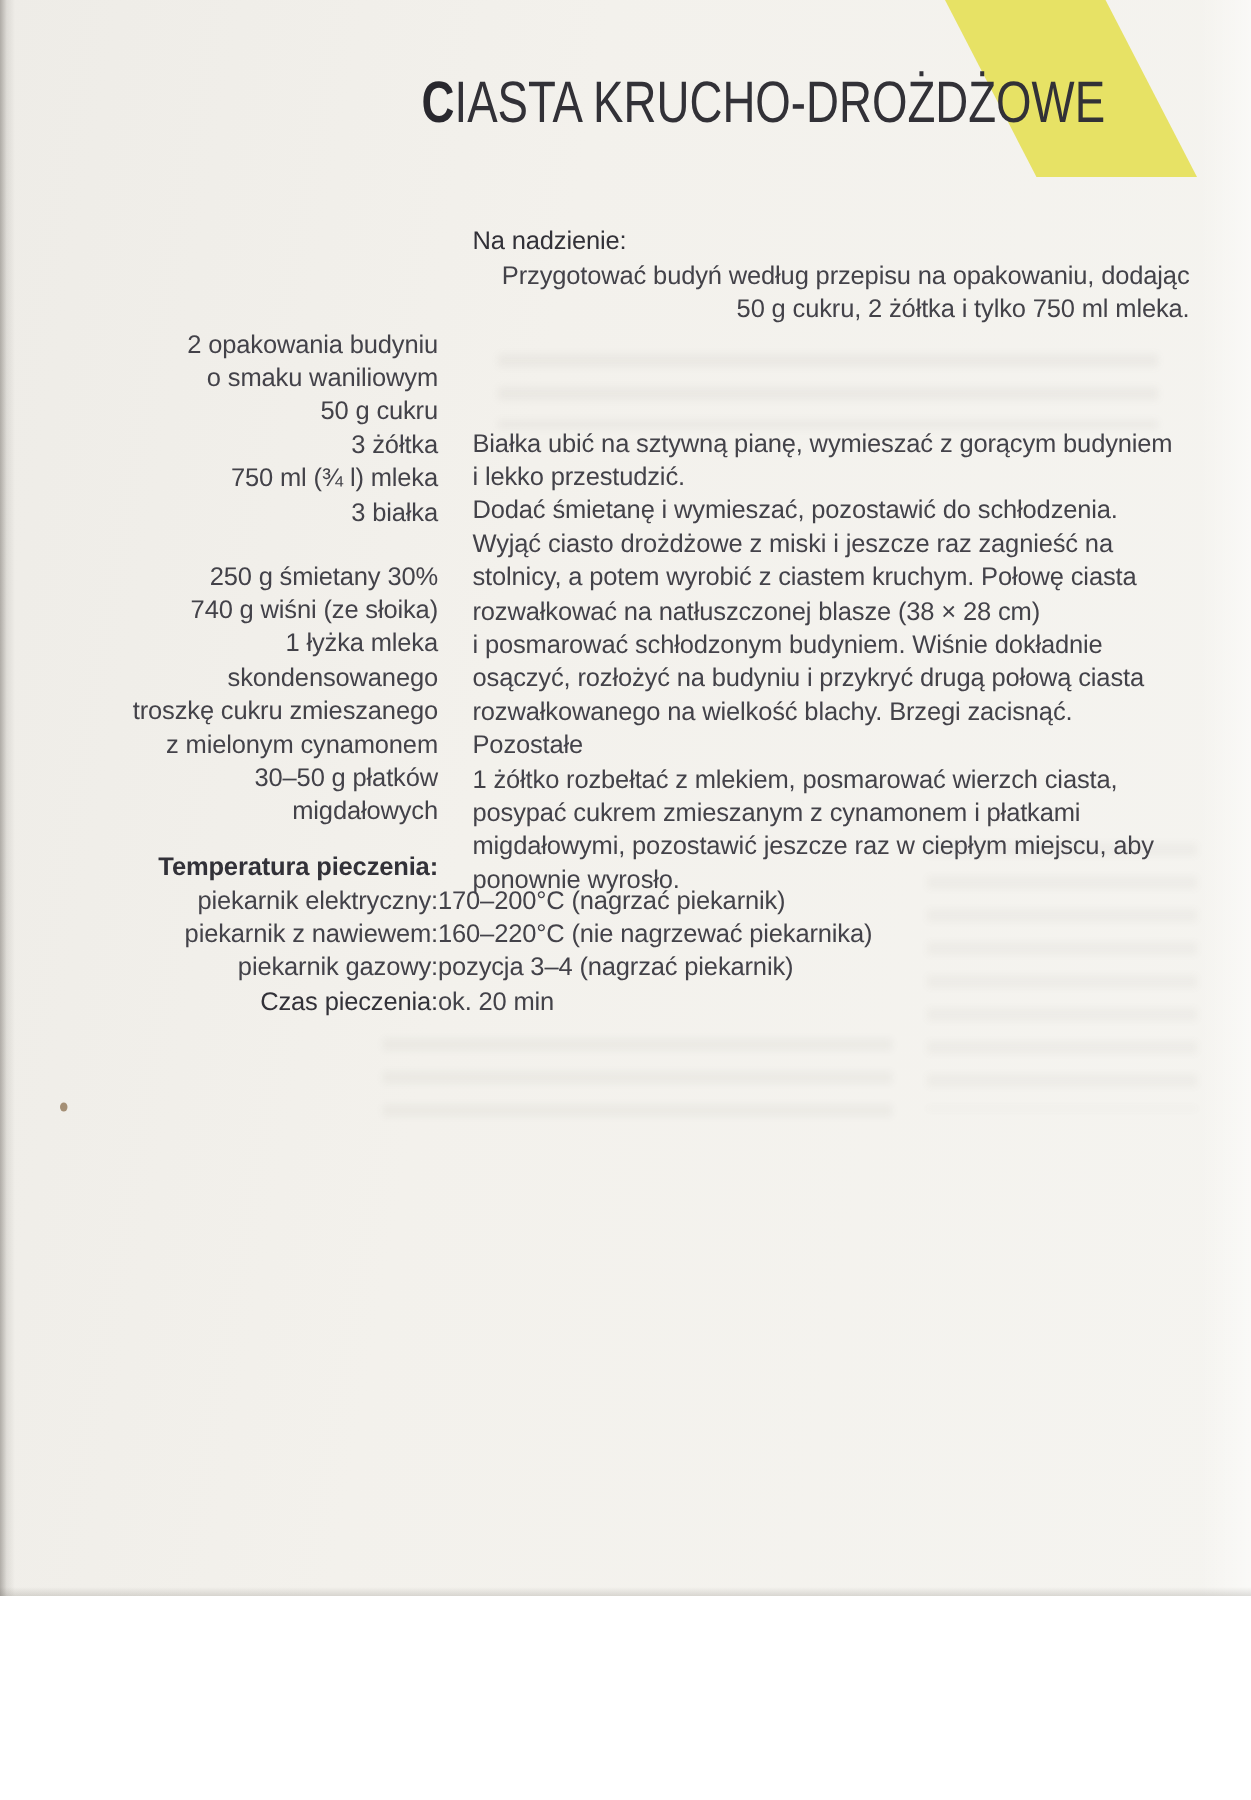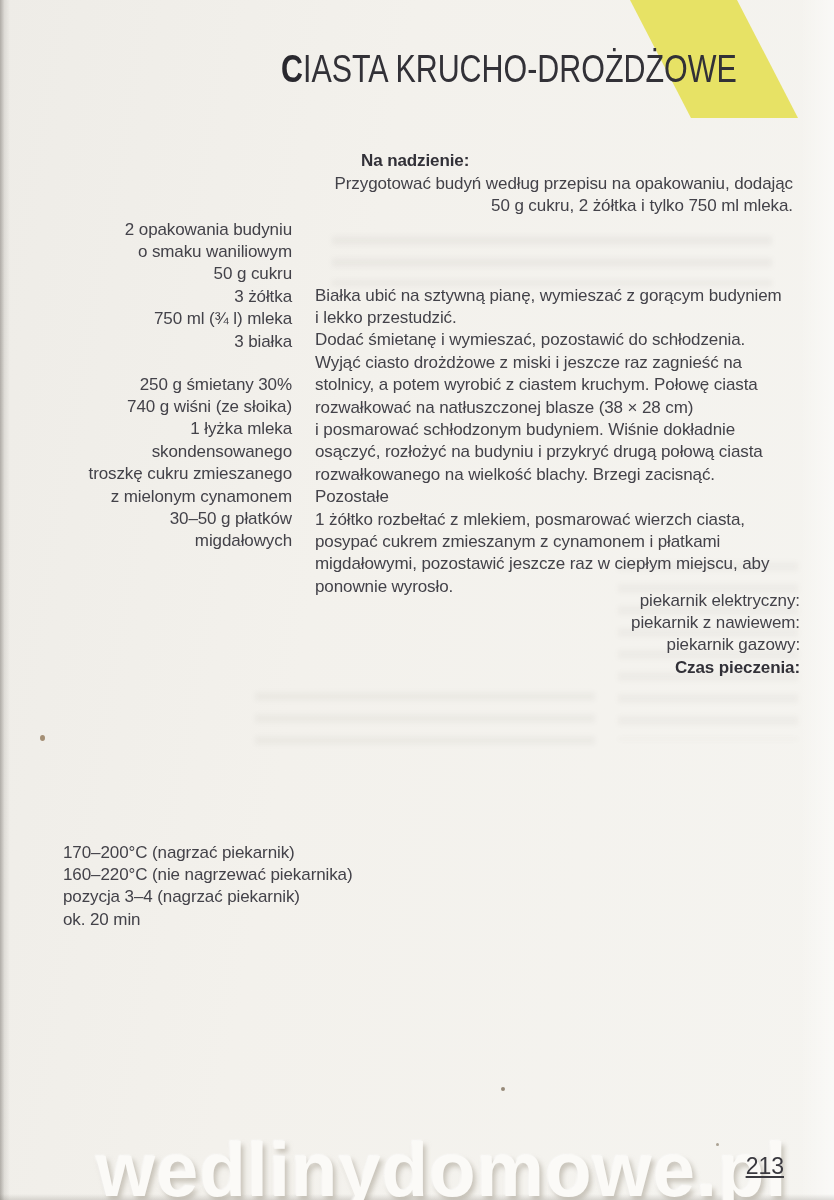--- a/index.html
+++ b/index.html
@@ -1,18 +1,18 @@
 <!DOCTYPE html>
 <html lang="pl"><head>
 <meta charset="utf-8">
 <style>
   html, body { margin: 0; padding: 0; background: #ffffff; }
   .page {
     position: relative;
-    width: 834px; height: 1200px;
+    width: 834px; height: 1064px;
     overflow: hidden;
     background: linear-gradient(100deg, #eeece7 0%, #f3f1ec 40%, #f5f4f0 100%);
     font-family: "Liberation Sans", sans-serif;
     color: #434249;
   }
   
   .edge-left {
     position: absolute; left: 0; top: 0; width: 10px; height: 100%;
     background: linear-gradient(90deg, rgba(72,66,60,0.38), rgba(72,66,60,0.10) 45%, rgba(72,66,60,0) 100%);
   }
@@ -57,34 +57,34 @@
 
   .body-text { font-size: 17px; line-height: 22.4px; letter-spacing: -0.1px; }
   .pre { white-space: pre-line; }
 
   .ing-col { position: absolute; left: 40px; width: 252px; text-align: right; margin-top: 46px; }
   .ing-g1 { top: 172.5px; }
   .ing-g2 { top: 327.5px; }
 
   .fill-heading {
     position: absolute; left: 315px; top: 149.5px;
-    font-weight: 700; color: #323138; margin-left: 46px;
+    font-weight: 400; color: #323138;
   }
   .para1 { position: absolute; left: 315px; top: 172.5px; width: 478px; text-align: right; }
   .para2 { position: absolute; left: 315px; top: 284.5px; width: 478px; }
 
   .bk-heading {
     position: absolute; left: 40px; top: 567px; width: 252px;
     text-align: right; font-weight: 700; color: #323138;
   }
   .bk-rows { position: absolute; left: 40px; top: 589.5px; width: 760px; }
-  .bk-row { display: flex; height: 22.4px; flex-direction: column; }
+  .bk-row { display: flex; height: 22.4px; }
   .bk-label { flex: 0 0 252px; text-align: right; }
-  .bk-value { margin-left: 23px; }
-  .bk-row:nth-child(4) .bk-label { font-weight: 700; color: #323138; text-align: right; }
+  .bk-value { }
+  .bk-row:nth-child(4) .bk-label { font-weight: 400; color: #323138; text-align: right; }
 
   .watermark {
     position: absolute; left: 96px; top: 1086px;
     font-size: 76px; line-height: 76px; font-weight: 700; letter-spacing: 1px;
     color: #fbfaf7;
     text-shadow: 3px 4px 5px rgba(172,165,151,0.6), -1px -1px 2px rgba(255,255,255,0.8);
     white-space: nowrap;
     margin-top: 46px;
   }
   .page-number {
@@ -136,20 +136,21 @@
 stolnicy, a potem wyrobić z ciastem kruchym. Połowę ciasta
 rozwałkować na natłuszczonej blasze (38 × 28 cm)
 i posmarować schłodzonym budyniem. Wiśnie dokładnie
 osączyć, rozłożyć na budyniu i przykryć drugą połową ciasta
 rozwałkowanego na wielkość blachy. Brzegi zacisnąć. Pozostałe
 1 żółtko rozbełtać z mlekiem, posmarować wierzch ciasta,
 posypać cukrem zmieszanym z cynamonem i płatkami
 migdałowymi, pozostawić jeszcze raz w ciepłym miejscu, aby
 ponownie wyrosło.</div>
 
+  <div class="bk-heading body-text">Temperatura pieczenia:</div>
   <div class="bk-rows body-text">
     <div class="bk-row">
       <div class="bk-label">piekarnik elektryczny:</div>
       <div class="bk-value">170–200°C (nagrzać piekarnik)</div>
     </div>
     <div class="bk-row">
       <div class="bk-label">piekarnik z nawiewem:</div>
       <div class="bk-value">160–220°C (nie nagrzewać piekarnika)</div>
     </div>
     <div class="bk-row">

